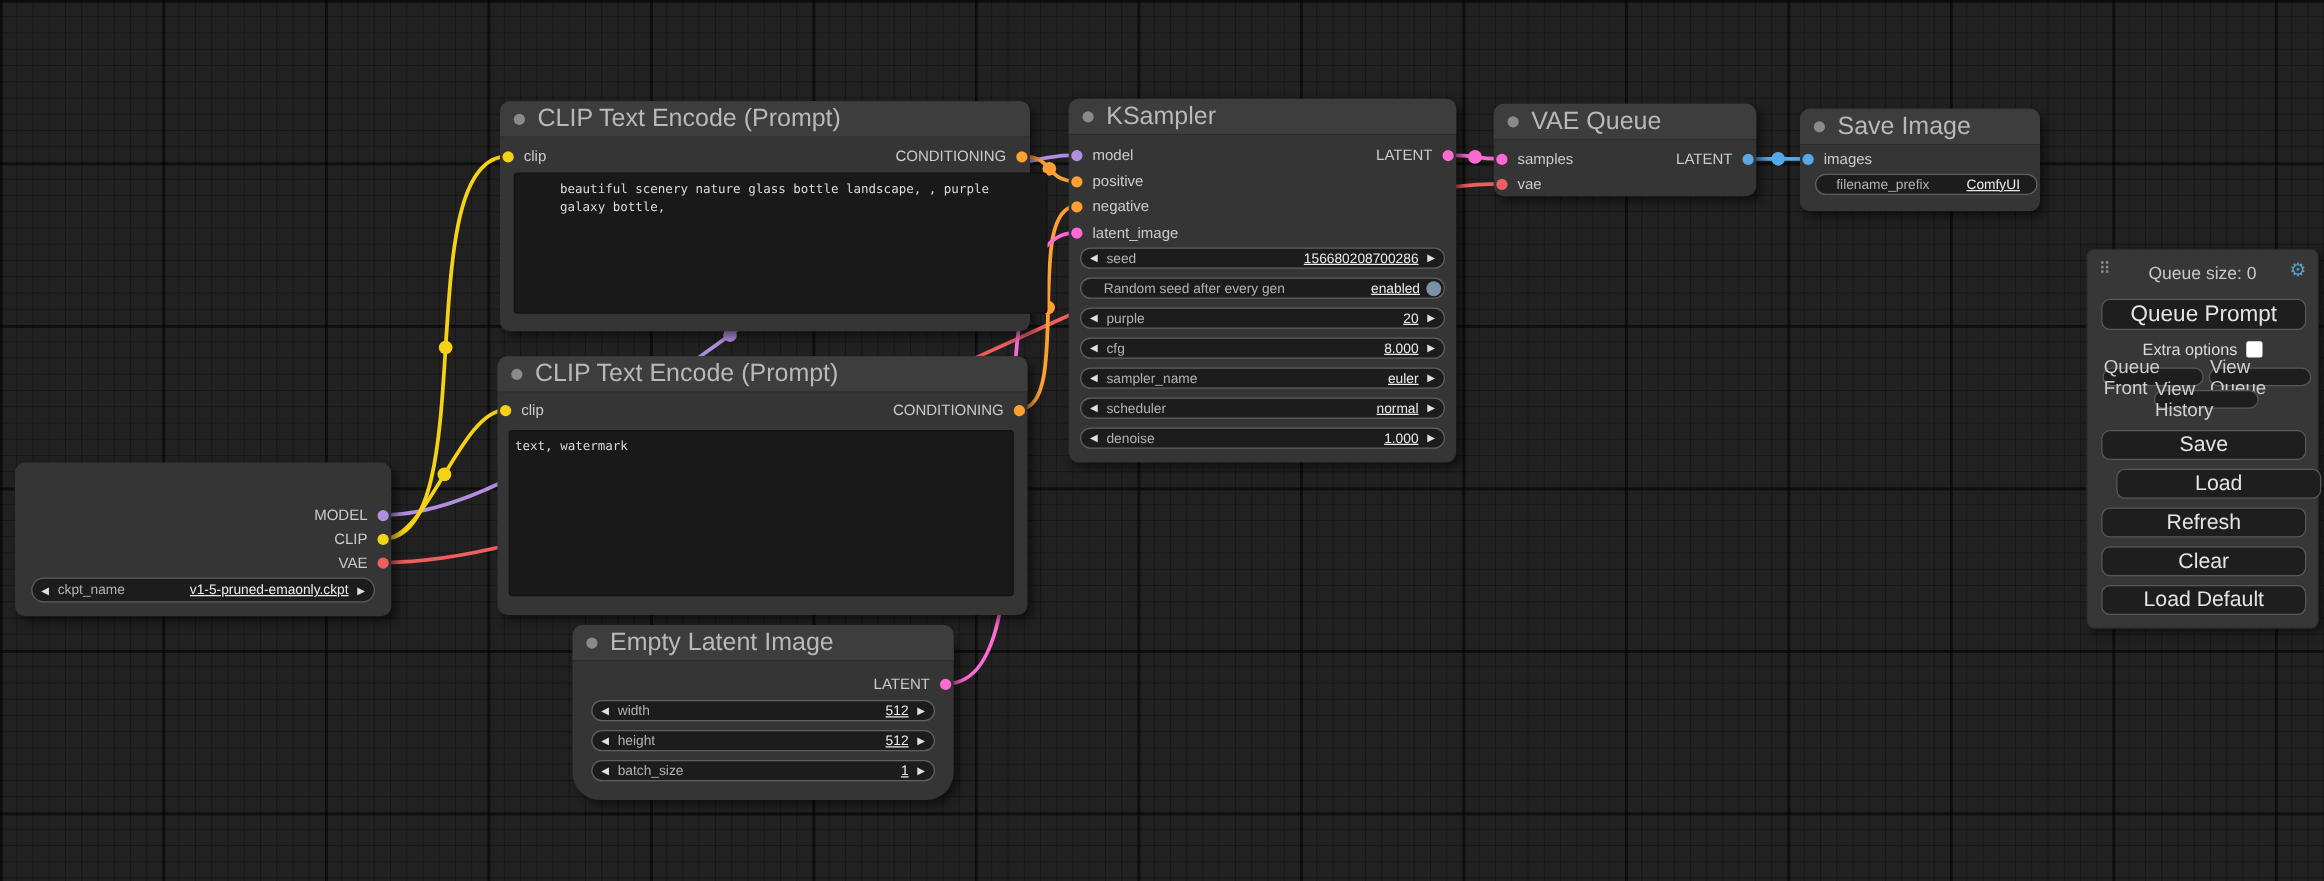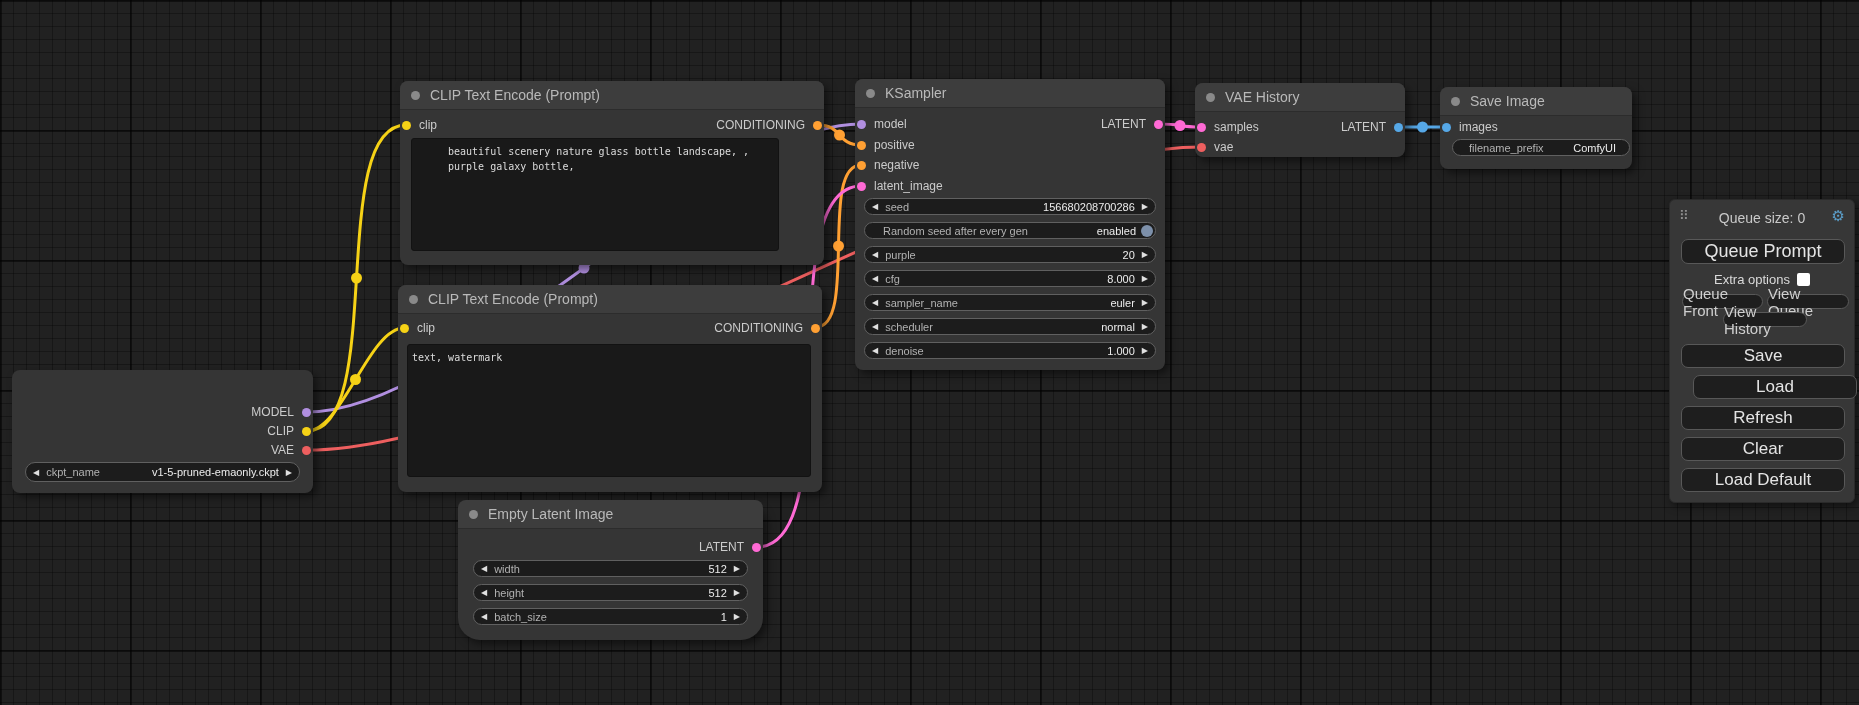--- a/index.html
+++ b/index.html
@@ -26,42 +26,42 @@
   .node{
     position:absolute;z-index:2;background:#353535;border-radius:8px;
     box-shadow:4px 4px 8px rgba(0,0,0,.5);
   }
   .ntitle{
     position:absolute;left:0;top:0;right:0;height:28px;background:#3d3d3d;
     border-radius:8px 8px 0 0;border-bottom:1px solid #2c2c2c;
     display:flex;align-items:center;
   }
   .tdot{width:9px;height:9px;border-radius:50%;background:#8a8a8a;margin-left:11px;flex:none;}
-  .ttext{margin-left:10px;font-size:14px;color:#b9b9b9;white-space:nowrap;}
+  .ttext{margin-left:10px;font-size:20px;color:#b9b9b9;white-space:nowrap;}
   .srow{position:absolute;height:14px;display:flex;align-items:center;font-size:12px;color:#cbcbcb;}
   .srow.in{left:0;}
   .srow.out{right:0;flex-direction:row-reverse;}
   .dot{width:9px;height:9px;border-radius:50%;flex:none;}
   .srow.in .dot{margin-left:2px;margin-right:8px;}
   .srow.out .dot{margin-right:2px;margin-left:8px;}
   .d-purple{background:#b18fe0}.d-yellow{background:#f6d216}.d-red{background:#ee5f5f}
   .d-orange{background:#ffa033}.d-pink{background:#ff6ad5}.d-blue{background:#56a8e7}
   .ntext{
     position:absolute;background:#191919;border:1px solid #121212;border-radius:3px;
     font-family:"DejaVu Sans Mono",monospace;font-size:10px;line-height:15px;color:#dcdcdc;
     padding:5px 4px;white-space:pre-wrap;overflow:hidden;box-sizing:border-box;
   }
   .widget{
     position:absolute;height:17px;background:#1c1c1c;border:1px solid #606060;border-radius:10px;
     display:flex;align-items:center;font-size:11px;box-sizing:border-box;
   }
   .warr{font-family:"DejaVu Sans",sans-serif;font-size:8px;color:#e0e0e0;flex:none;padding:0 7px;cursor:pointer;}
   .wlabel{color:#b2b2b2;flex:1;white-space:nowrap;overflow:hidden;}
   .wlabel.center{flex:1;padding-left:18px;}
-  .wvalue{color:#ececec;white-space:nowrap;text-align:center;}
+  .wvalue{color:#ececec;white-space:nowrap;text-align:center;text-decoration:underline;}
   .widget.noarrow .wlabel{padding-left:16px;}
   .widget.noarrow .wvalue{padding-right:13px;}
   .toggle{width:12px;height:12px;border-radius:50%;background:#7d90aa;flex:none;margin:0 2px 0 5px;}
 
   #queue-panel{
     position:absolute;z-index:5;background:#373737;border-radius:6px;
     box-shadow:3px 3px 8px rgba(0,0,0,.5);border:1px solid #2a2a2a;box-sizing:border-box;
   }
   .qtitle{position:absolute;left:0;right:0;top:10px;text-align:center;font-size:14px;color:#c9c9c9;}
   .qhandle{position:absolute;left:9px;top:8px;color:#8f8f8f;font-family:"DejaVu Sans",sans-serif;font-size:13px;cursor:grab;}
@@ -128,21 +128,21 @@
       <span class="ttext">CLIP Text Encode (Prompt)</span>
     </div>
     <div class="srow in" style="top:37px;">
       <span class="dot d-yellow"></span>
       <span>clip</span>
     </div>
     <div class="srow out" style="top:37px;">
       <span class="dot d-orange"></span>
       <span>CONDITIONING</span>
     </div>
-    <div class="ntext" style="left:11px;top:57px;width:368px;height:113px;padding-left:36px;">beautiful scenery nature glass bottle landscape, , purple galaxy bottle,</div>
+    <div class="ntext" style="left:11px;top:57px;width:427px;height:113px;padding-left:36px;">beautiful scenery nature glass bottle landscape, , purple galaxy bottle,</div>
   </div>
 
   <div class="node" style="left:398px;top:285px;width:424px;height:207px;">
     <div class="ntitle">
       <span class="tdot"></span>
       <span class="ttext">CLIP Text Encode (Prompt)</span>
     </div>
     <div class="srow in" style="top:36px;">
       <span class="dot d-yellow"></span>
       <span>clip</span>
@@ -218,21 +218,21 @@
       <span class="warr">◀</span>
       <span class="wlabel">denoise</span>
       <span class="wvalue">1.000</span>
       <span class="warr">▶</span>
     </div>
   </div>
 
   <div class="node" style="left:1195px;top:83px;width:210px;height:74px;">
     <div class="ntitle">
       <span class="tdot"></span>
-      <span class="ttext">VAE History</span>
+      <span class="ttext">VAE Queue</span>
     </div>
     <div class="srow in" style="top:37px;">
       <span class="dot d-pink"></span>
       <span>samples</span>
     </div>
     <div class="srow in" style="top:57px;">
       <span class="dot d-red"></span>
       <span>vae</span>
     </div>
     <div class="srow out" style="top:37px;">

